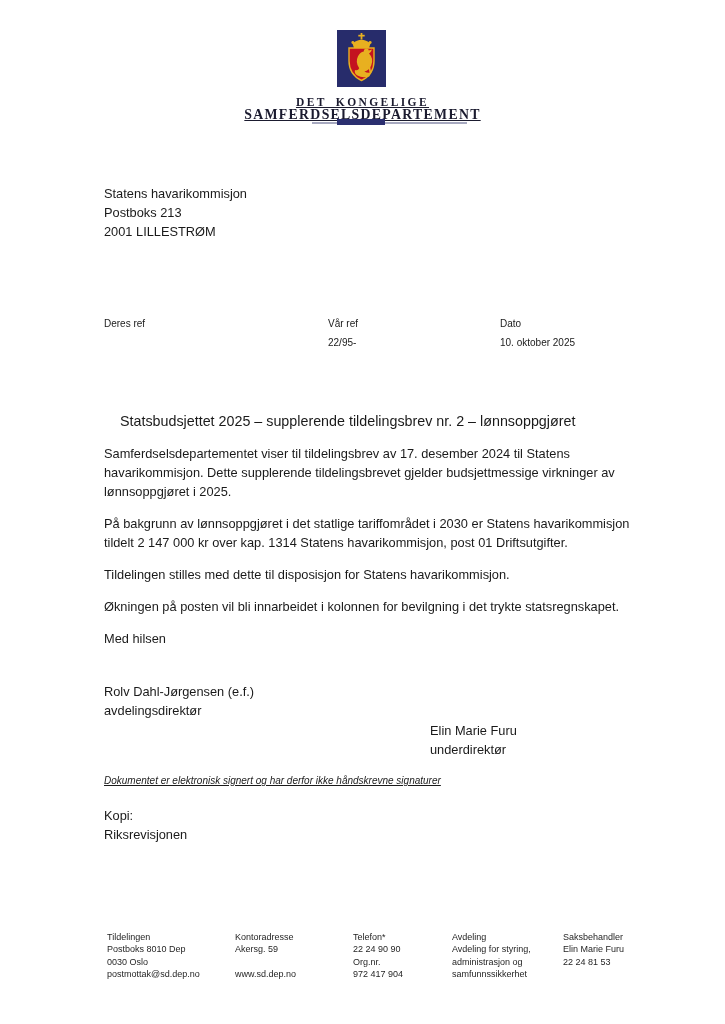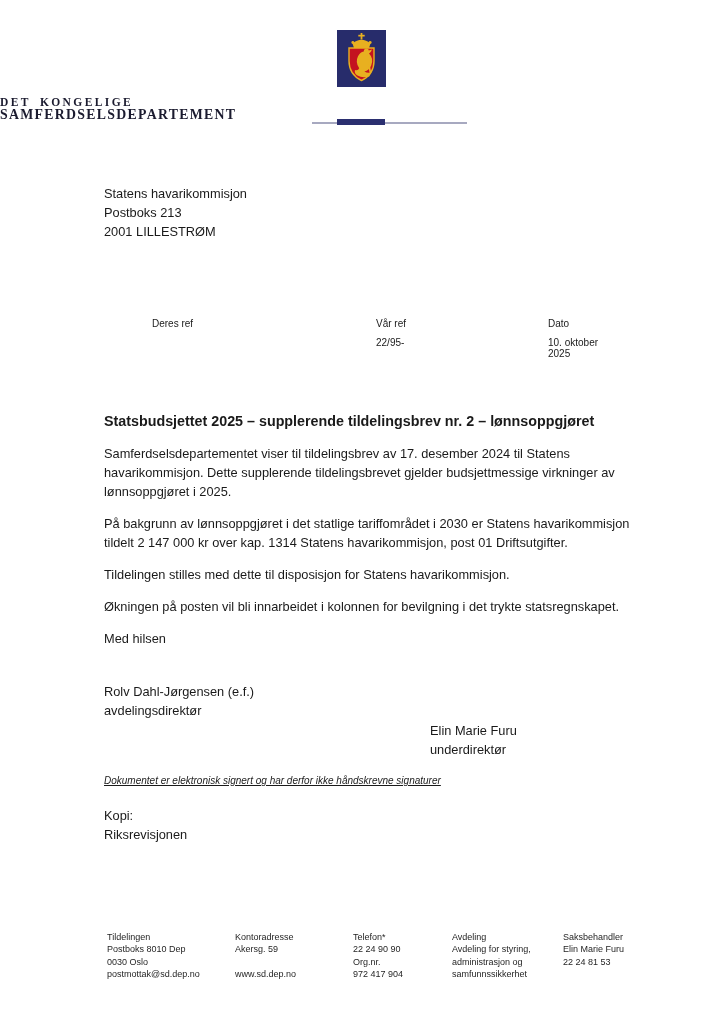--- a/index.html
+++ b/index.html
@@ -2,41 +2,41 @@
 <html><head>
 <meta charset="utf-8">
 <style>
   html,body{margin:0;padding:0;background:#ffffff;}
   body{width:725px;height:1024px;position:relative;overflow:hidden;
        font-family:"Liberation Sans",sans-serif;color:#1a1a1a;}
   .abs{position:absolute;}
 
   
   .flag{left:337px;top:30px;width:49px;height:57px;}
-  .logo-line{left:0;right:0;
-             font-family:"Liberation Serif",serif;font-weight:700;color:#1b1b2f;}
+  .logo-line{left:0;right:0;text-align:center;
+             font-family:"Liberation Serif",serif;font-weight:700;color:#1b1b2f;text-decoration:underline;}
   .logo-line1{top:96px;font-size:11.5px;letter-spacing:2.4px;word-spacing:4px;}
   .logo-line2{top:107px;font-size:13.8px;letter-spacing:1.3px;}
   .bar-thin{left:312px;top:122px;width:155px;height:2px;background:#a7a9c0;}
   .bar-thick{left:337px;top:119px;width:48px;height:6px;background:#2b2f70;}
 
   
   .recipient{left:104px;top:184px;font-size:12.8px;line-height:19px;}
 
   
   .refs{left:104px;top:318px;width:500px;font-size:10px;}
-  .refs .row{display:flex;margin-left:48px;}
+  .refs .row{display:flex;}
   .refs .c1{width:224px;}
   .refs .c2{width:172px;}
   .refs .c3{flex:1;}
   .refs .row2{margin-top:8px;}
 
   
   .letter{left:104px;top:411px;width:556px;font-size:12.8px;line-height:19px;}
-  .title{font-size:14.3px;font-weight:700;line-height:20px;margin:0 0 13px 0;white-space:nowrap;}
+  .title{font-size:14.3px;font-weight:400;line-height:20px;margin:0 0 13px 16px;white-space:nowrap;}
   .para{margin:0 0 13px 0;}
   .para div{white-space:nowrap;}
   .closing{margin-top:7px;}
   .signer1{margin-top:34px;}
   .signer2{margin-top:1px;margin-left:326px;}
   .sig-note{margin-top:12px;font-size:10px;font-style:italic;font-weight:500;text-decoration:underline;}
   .kopi{margin-top:16px;}
 
   
   .footer{left:107px;top:931px;width:570px;font-size:9px;line-height:12.4px;color:#1f1f1f;}

